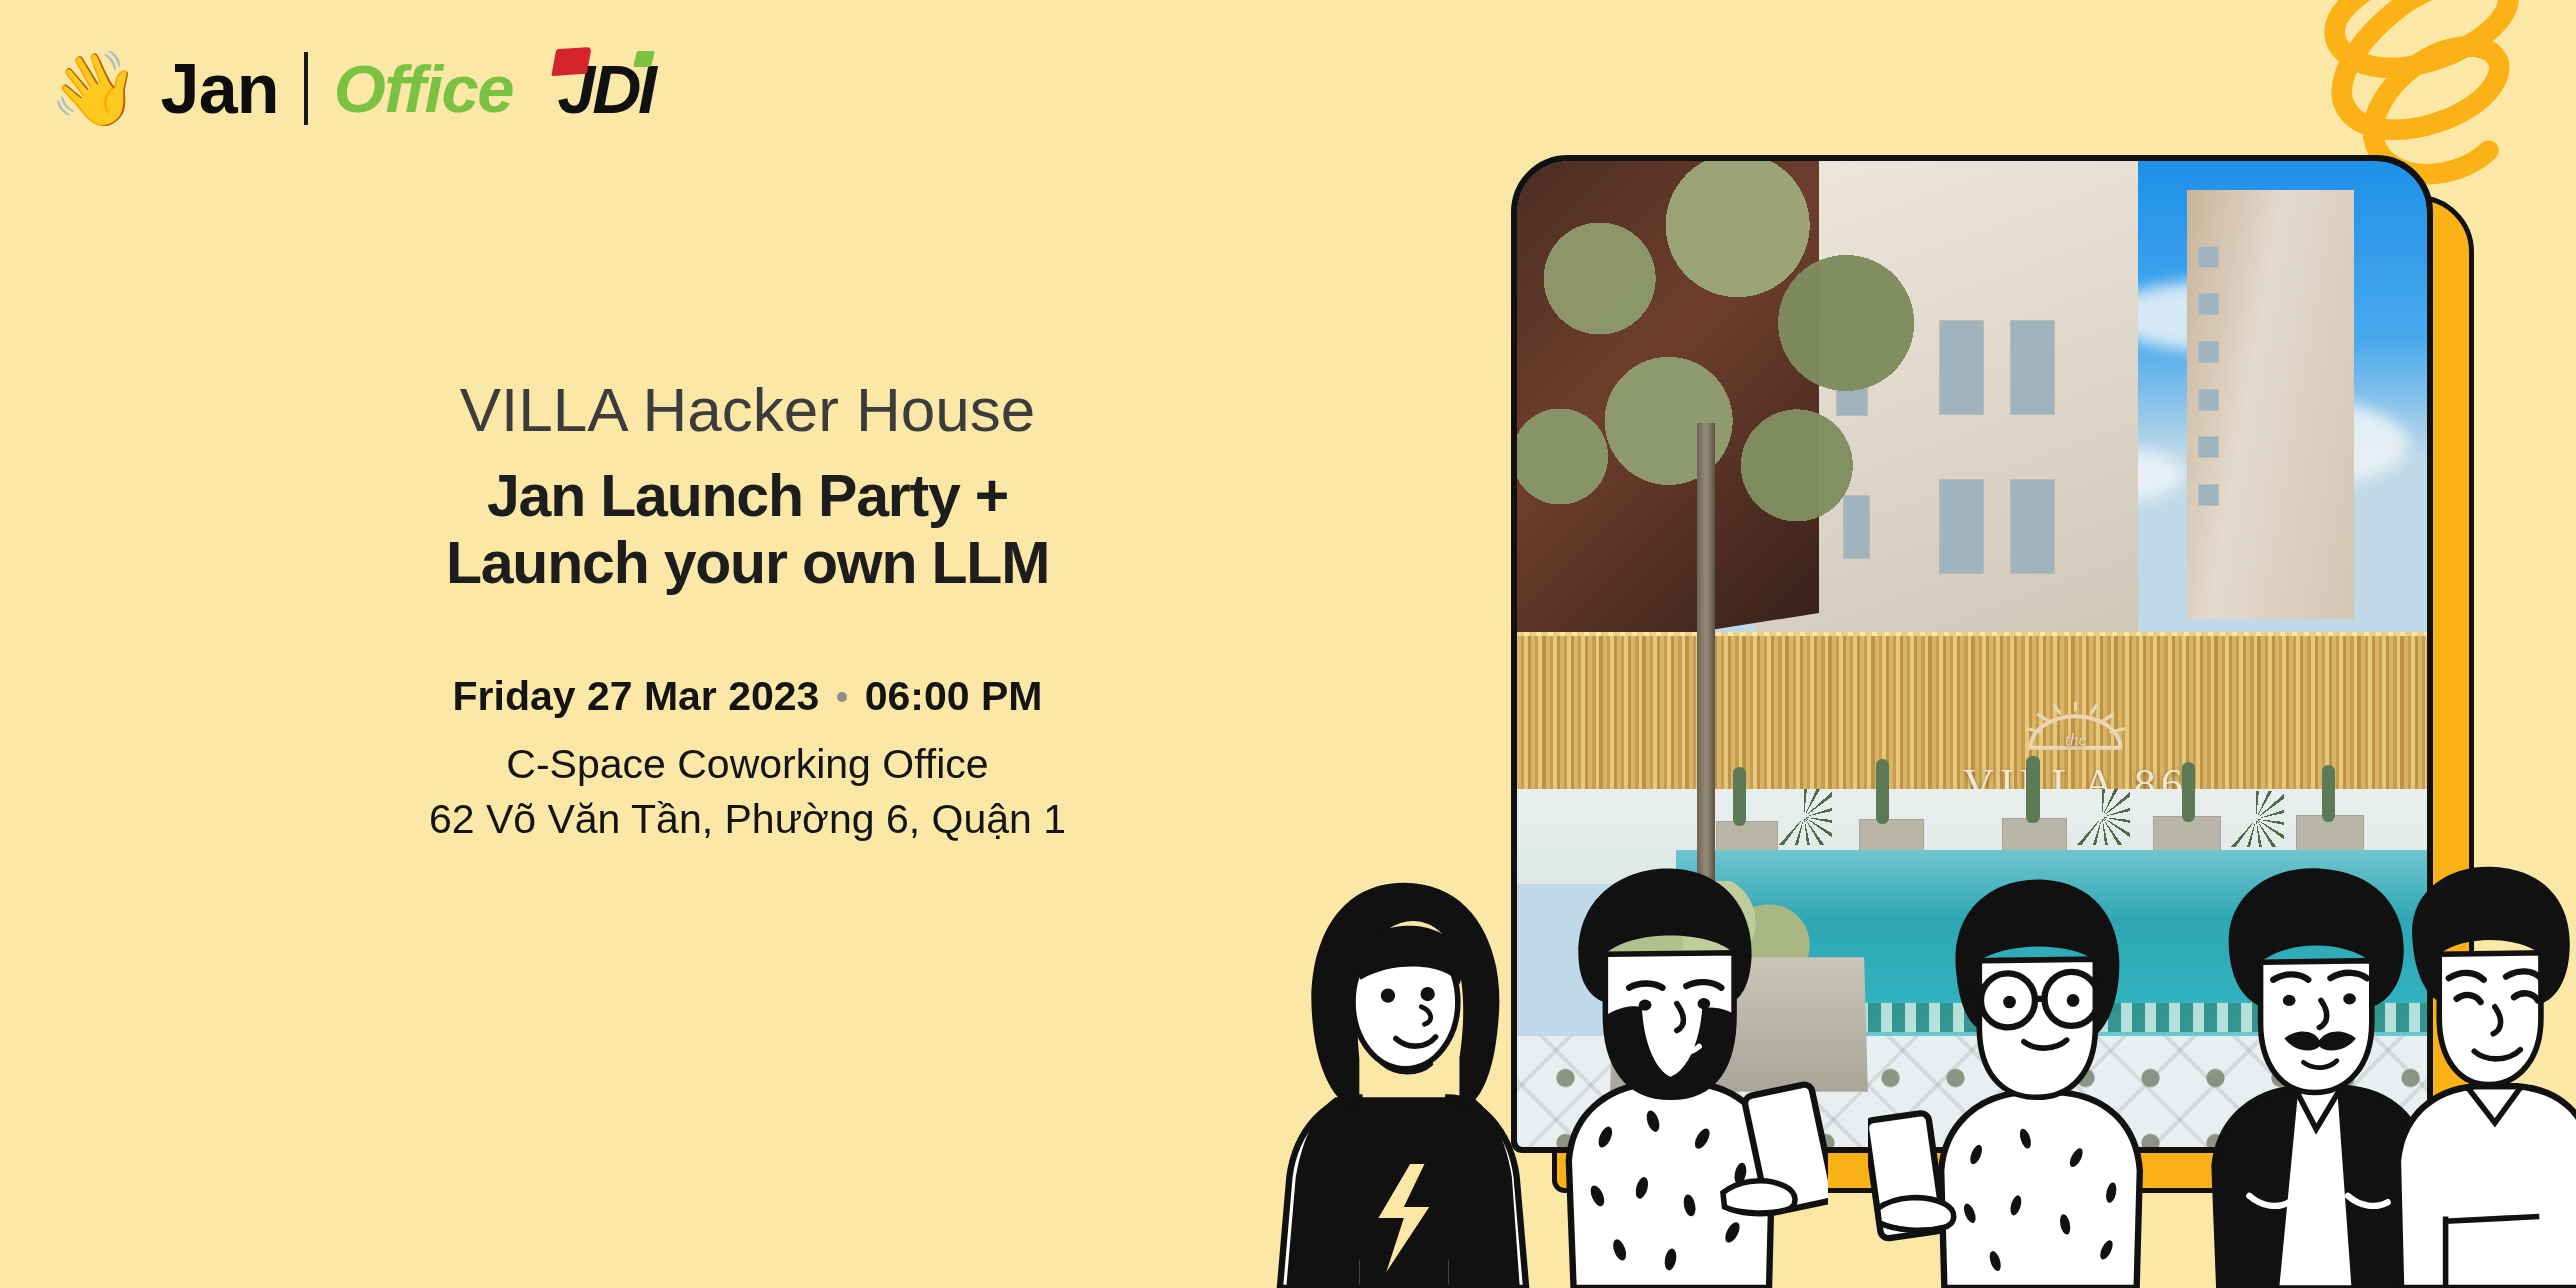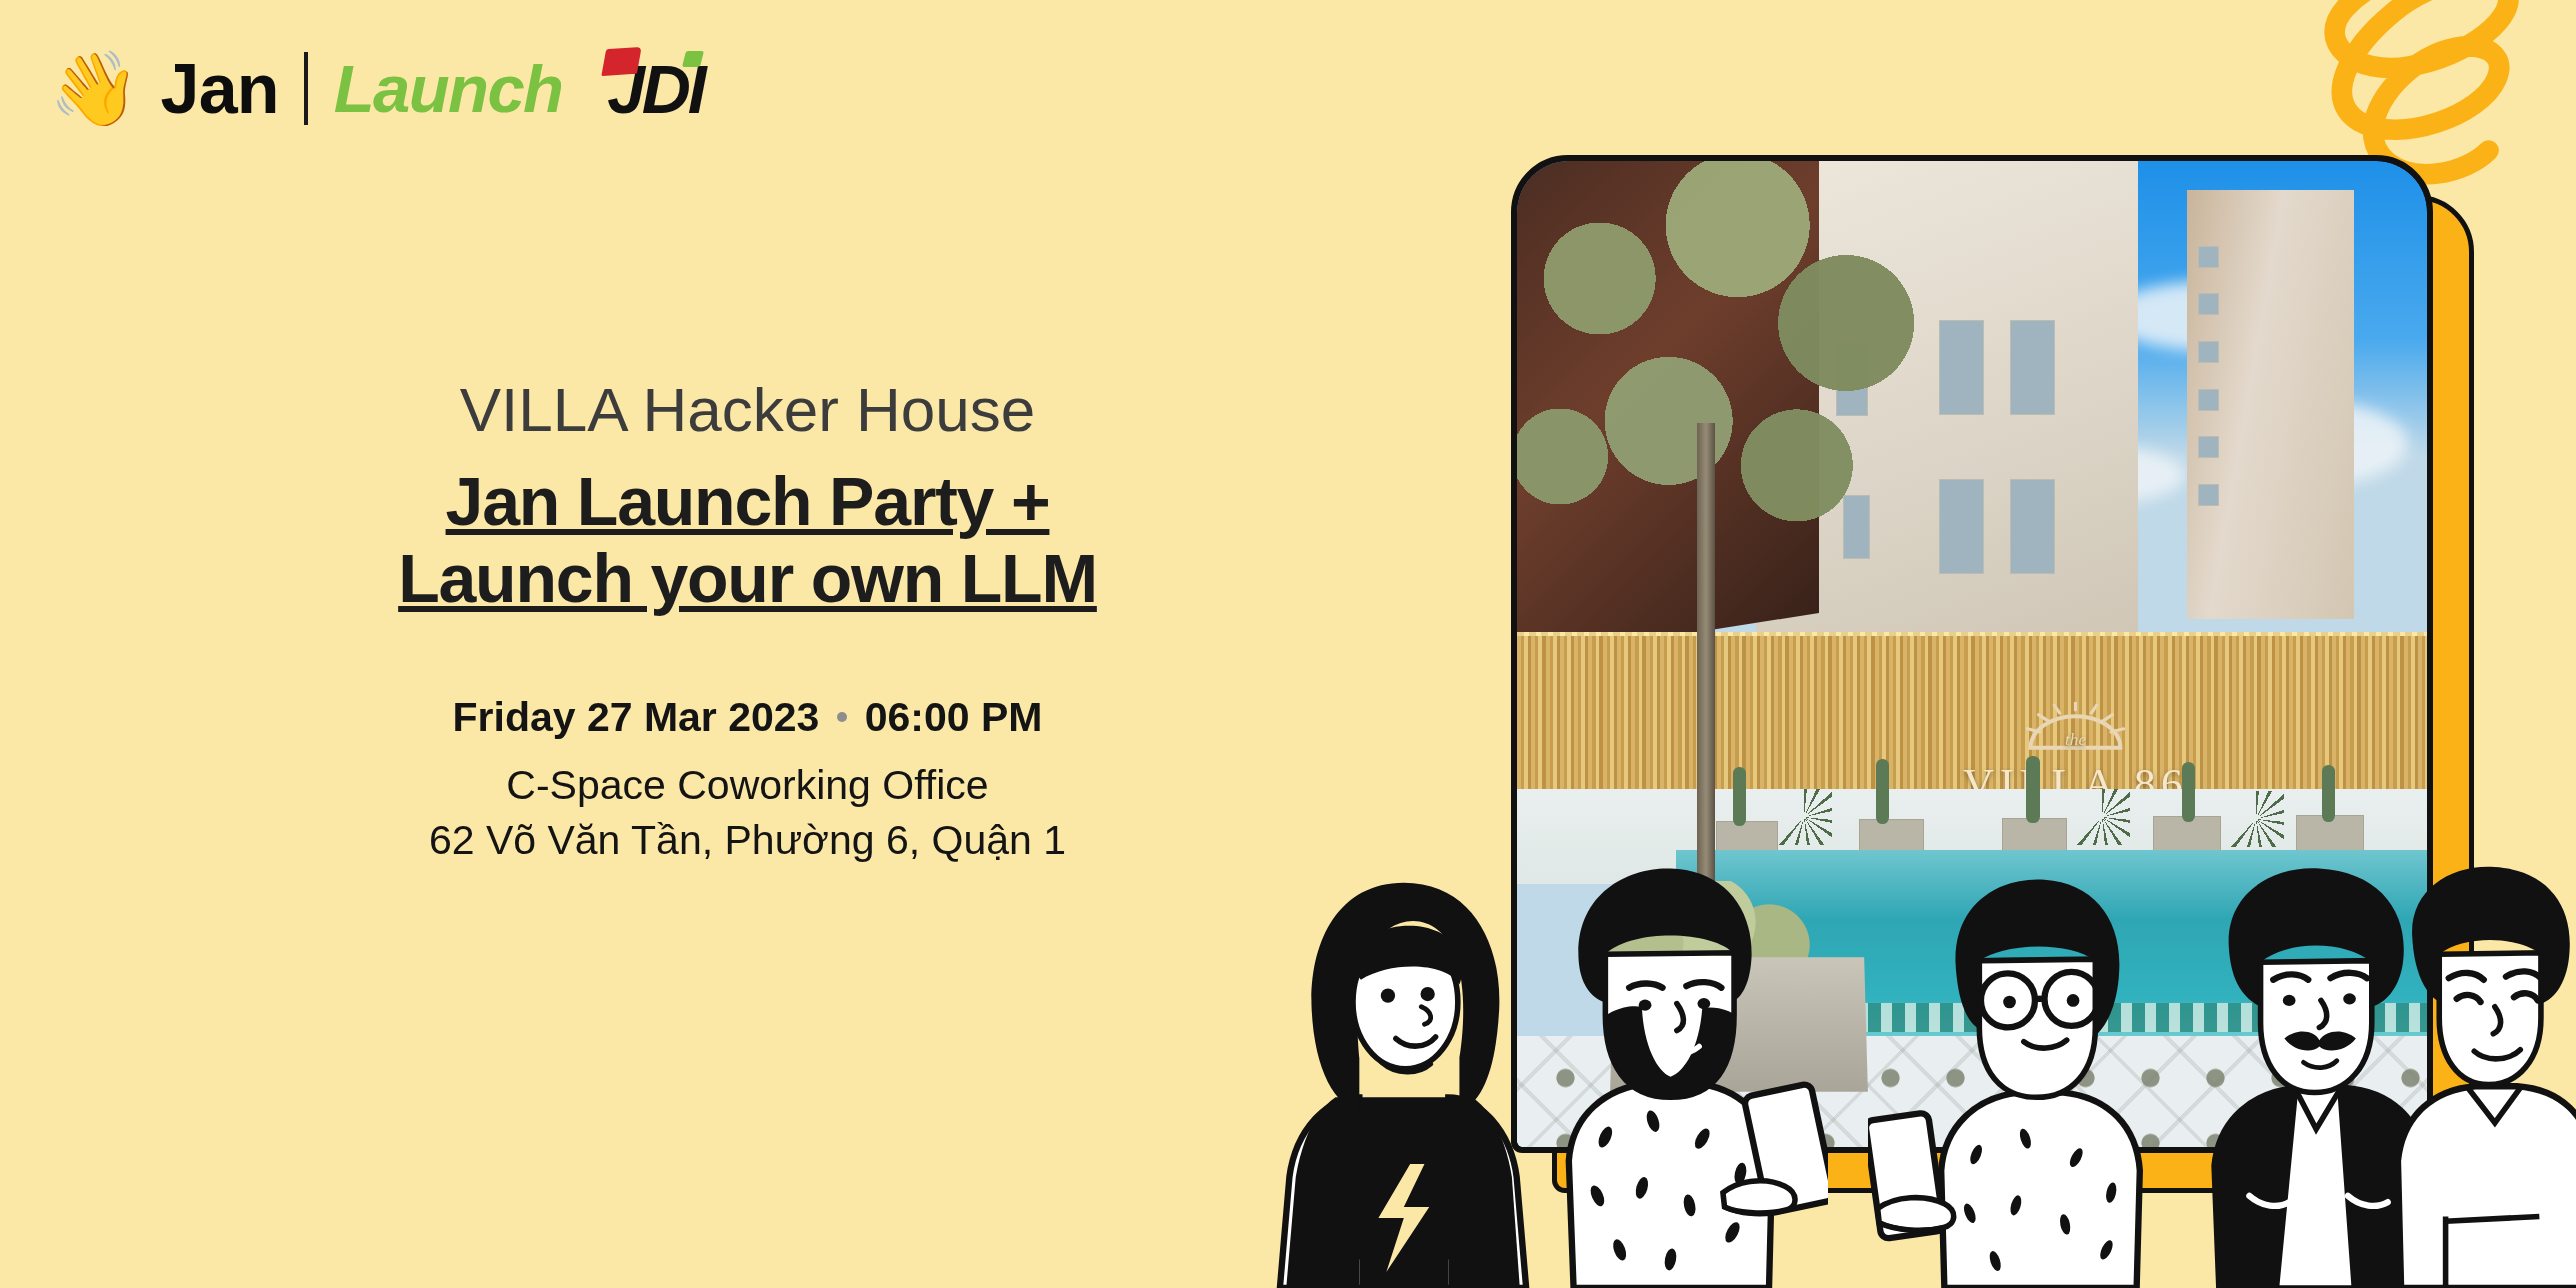--- a/index.html
+++ b/index.html
@@ -47,22 +47,22 @@
   #text-column {
     position:absolute; left:0; top:374px; width:1495px;
     text-align:center;
   }
   #eyebrow {
     font-size:62px; font-weight:400; color:#3c3c3c;
     letter-spacing:0px; line-height:1.15;
   }
   #headline {
     margin-top:17.5px;
-    font-size:68px; font-weight:bold; color:#1d1d1d;
-    line-height:1.14; letter-spacing:-1.2px;text-decoration:underline;
+    font-size:59px; font-weight:bold; color:#1d1d1d;
+    line-height:1.14; letter-spacing:-1.2px;
   }
   #datetime-row {
     margin-top:76px;
     font-size:41px; font-weight:bold; color:#141414;
     display:flex; justify-content:center; align-items:center; gap:17.5px;
   }
   #datetime-dot {
     width:10.3px; height:10.3px; border-radius:50%;
     background:#8d8d8d; display:inline-block;
   }
@@ -212,21 +212,21 @@
   #characters { position:absolute; left:1240px; top:859px; width:1336px; height:429px; }
   .char-svg { position:absolute; bottom:0; }
 </style>
 </head>
 <body>
 
 <div id="logo-bar">
   <span id="wave-icon">👋</span>
   <span id="jan-word">Jan</span>
   <span id="logo-divider"></span>
-  <span id="talent-word">Launch</span>
+  <span id="talent-word">Office</span>
   <span id="jdi-lockup">
     <span id="jdi-red-accent"></span>
     <span id="jdi-word">JDI</span>
     <span id="jdi-green-accent"></span>
   </span>
 </div>
 
 <div id="text-column">
   <div id="eyebrow">VILLA Hacker House</div>
   <div id="headline">

